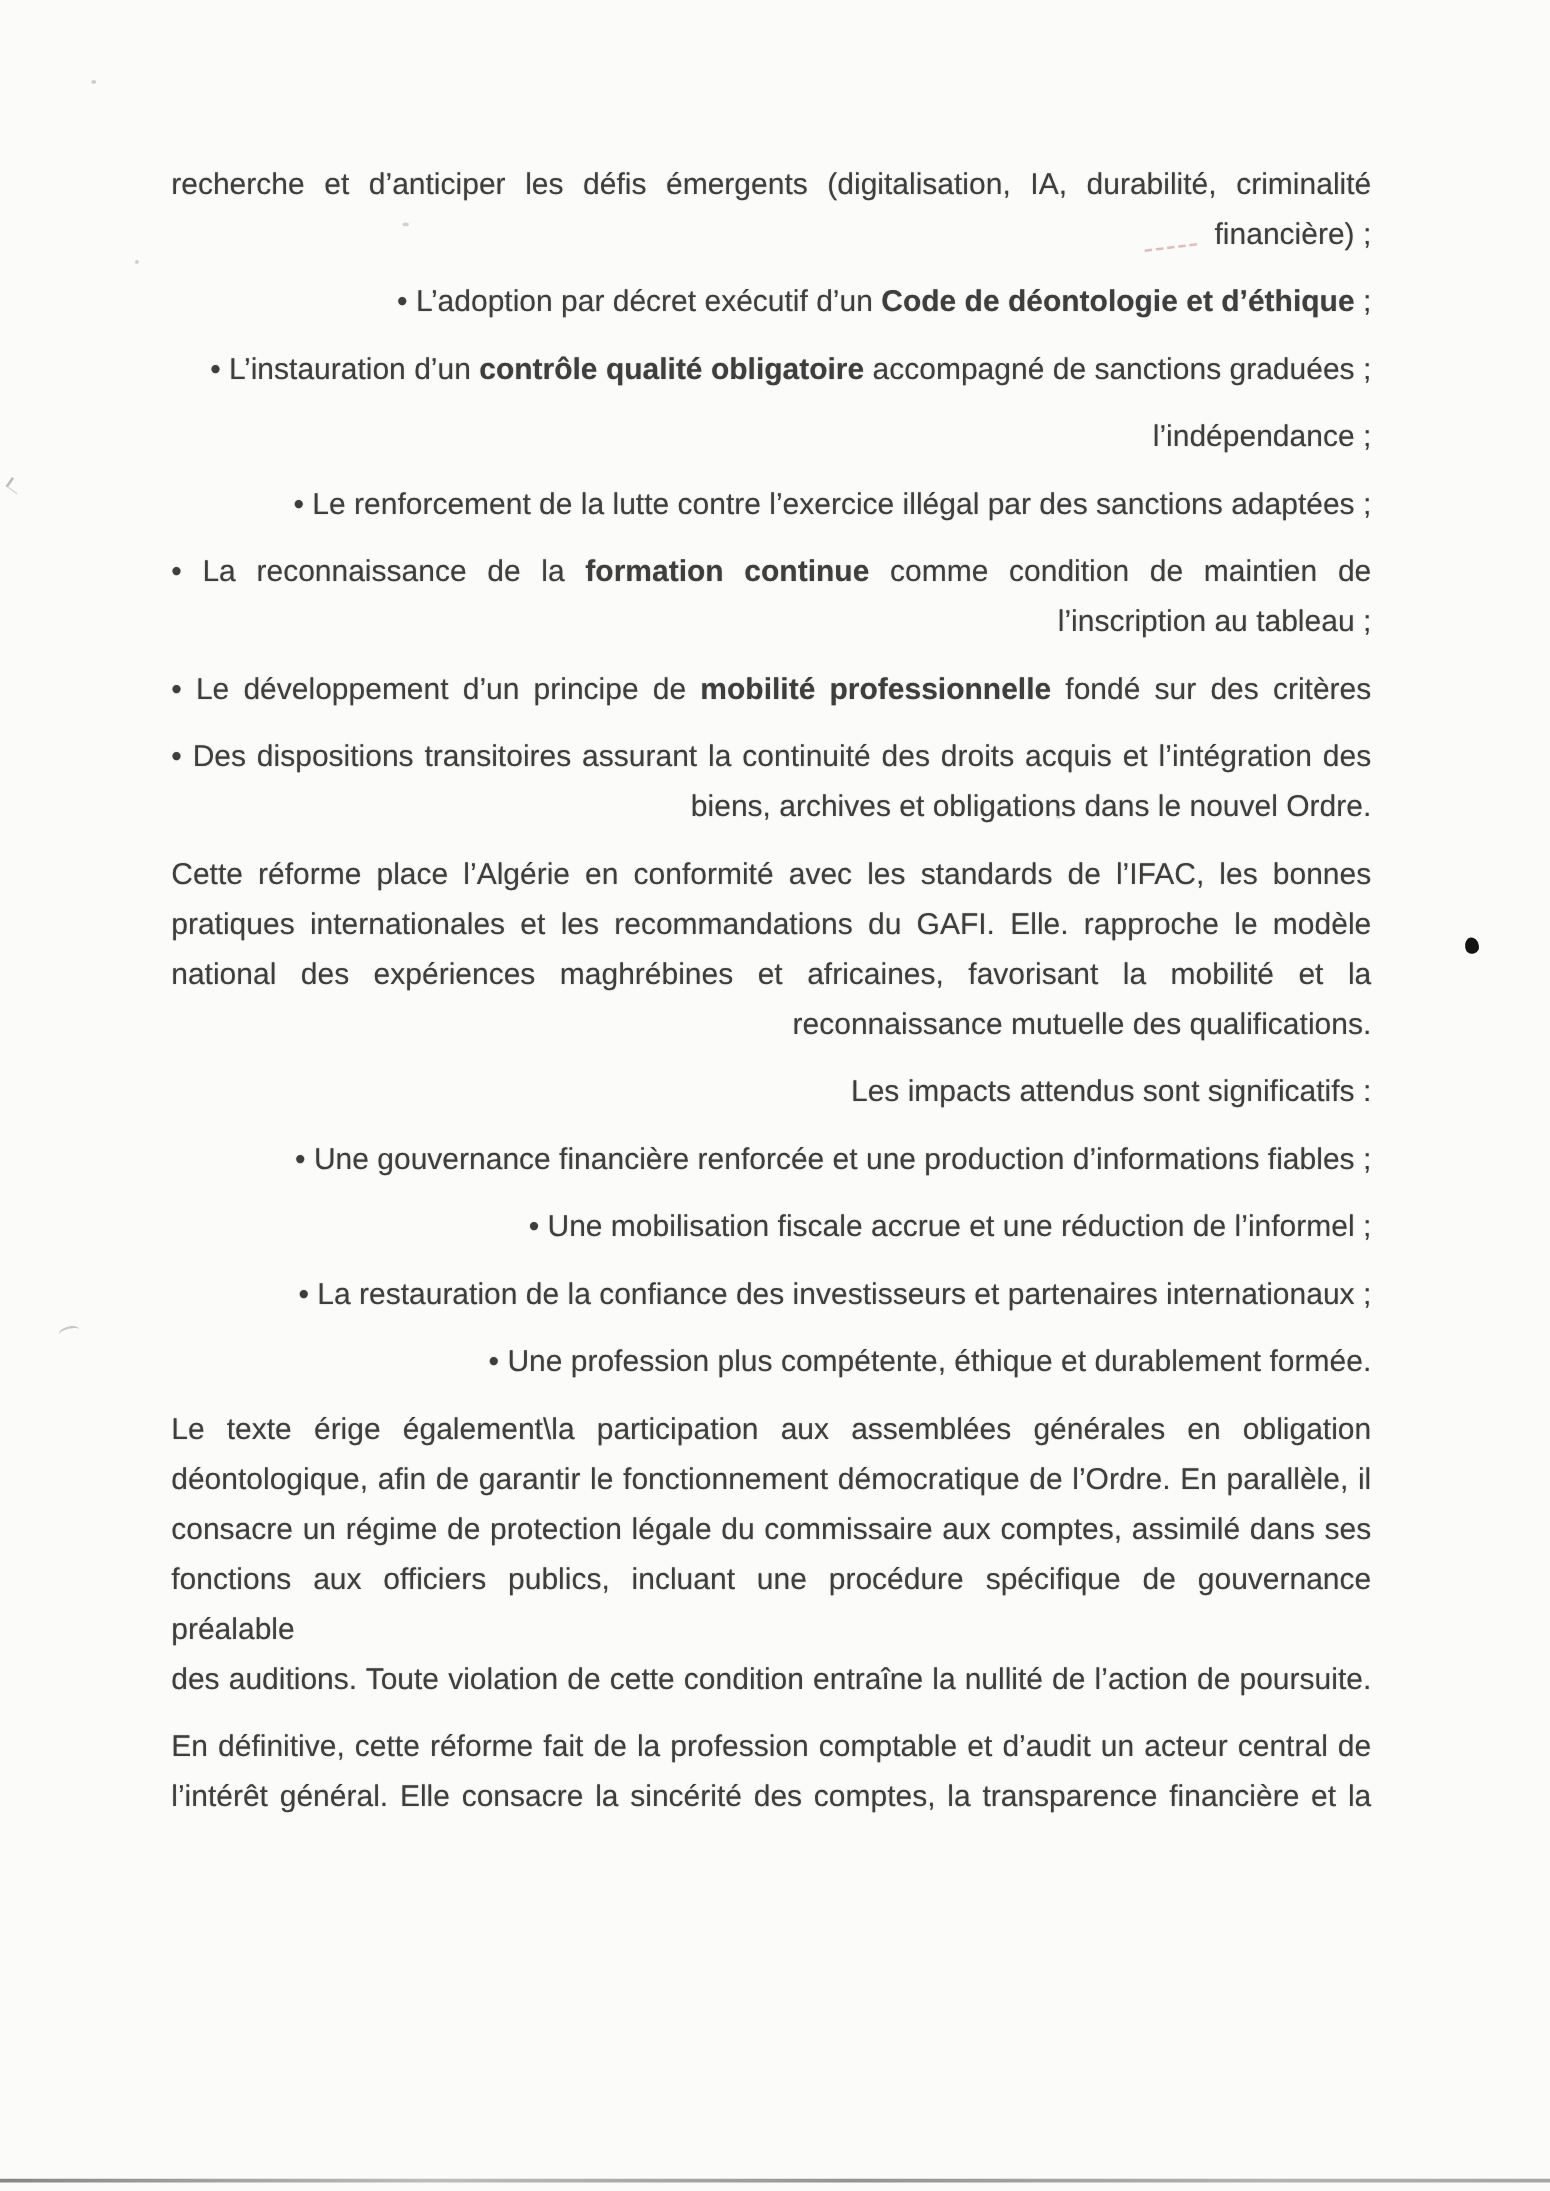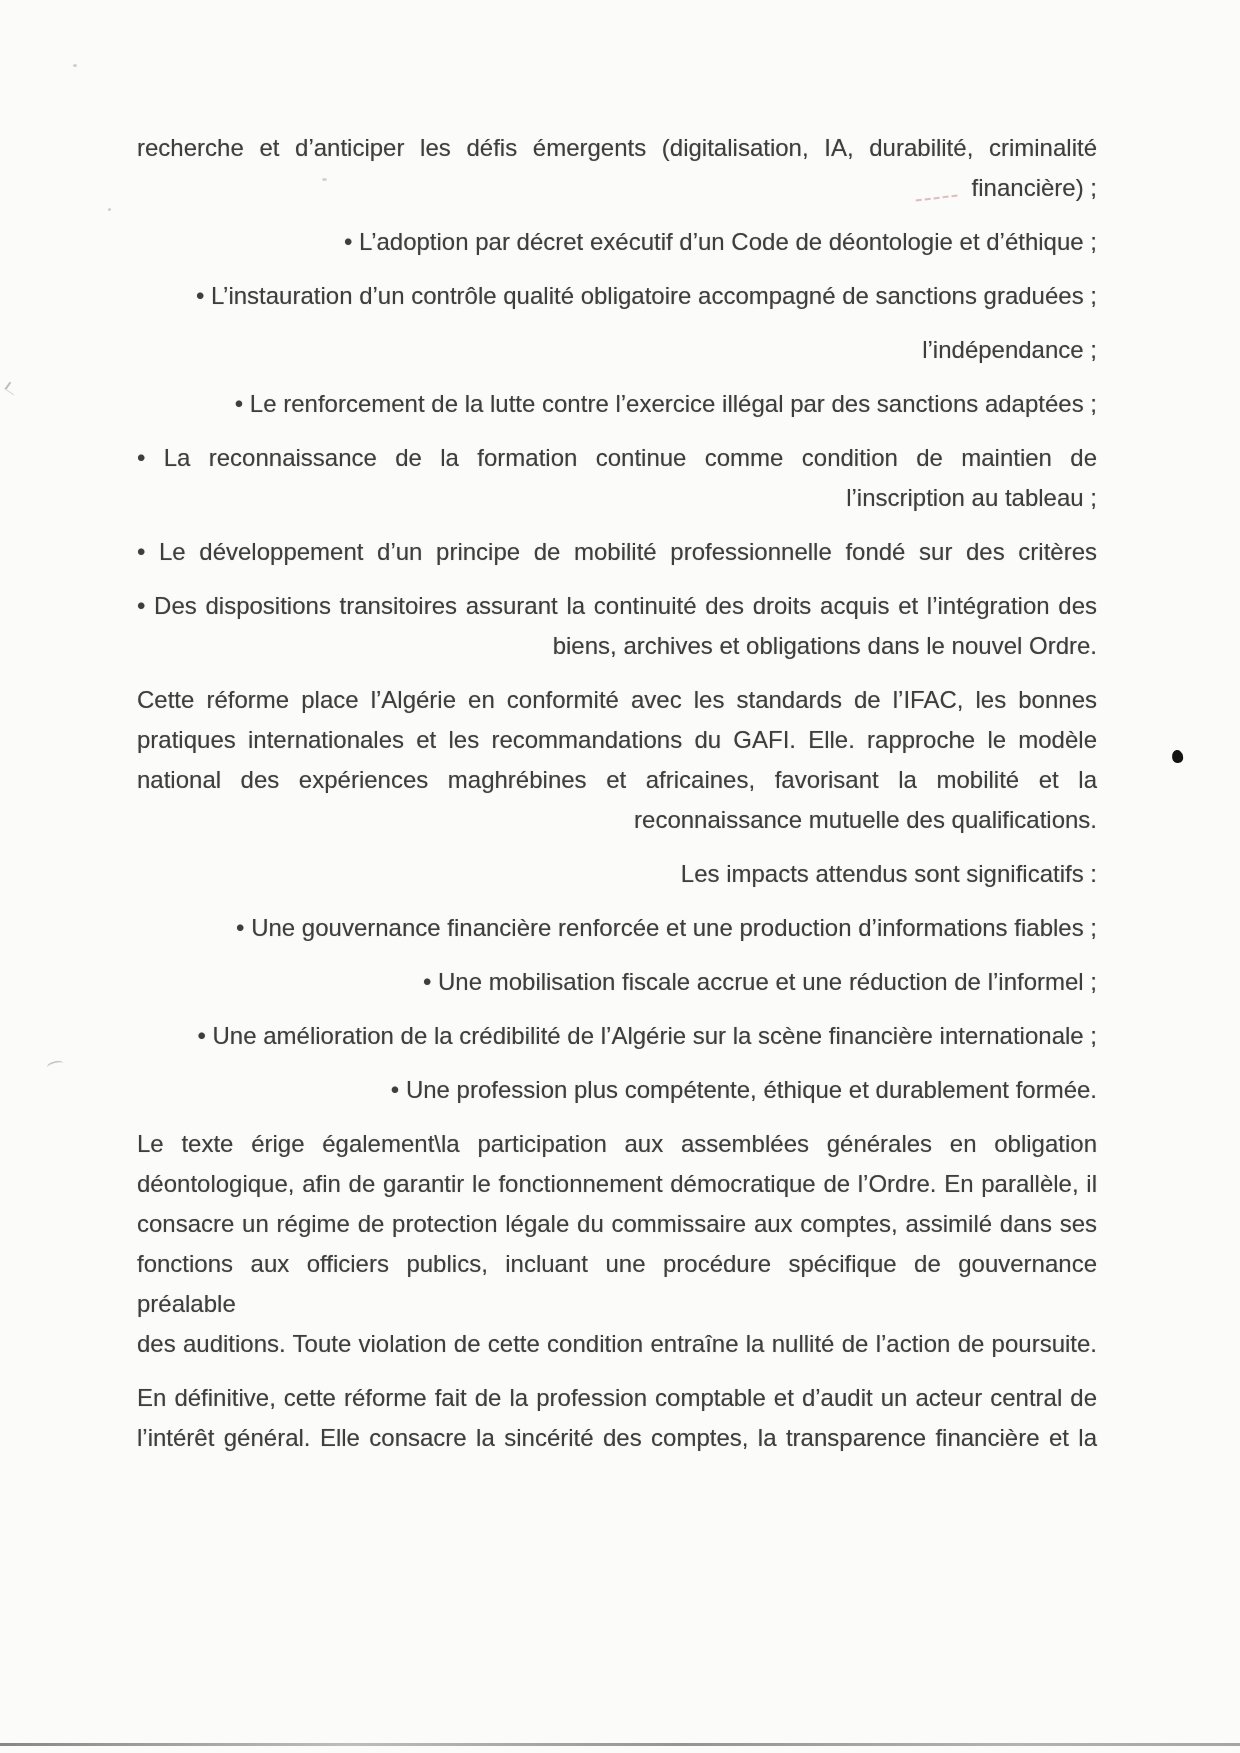--- a/index.html
+++ b/index.html
@@ -24,21 +24,21 @@
     width: 960px;
     font-family: "Liberation Sans", "DejaVu Sans", sans-serif;
     font-size: 24px;
     line-height: 40px;
     color: #3e3e3e;
     text-shadow: 0 0 1px rgba(70,70,70,0.45);
   }
   .block { margin-bottom: 14px; }
   .line { text-align: right; }
   .line.j { text-align: justify; text-align-last: justify; }
-  .line span.b { font-weight: normal; }
+  .line span.b { font-weight: bold; }
 
   
   .artifact { position: absolute; pointer-events: none; }
   .ink-dot {
     left: 1172px; top: 750px;
     width: 11px; height: 13px;
     background: #141414;
     border-radius: 55% 55% 50% 50% / 60% 60% 45% 45%;
     transform: rotate(-10deg);
   }
@@ -113,21 +113,21 @@
       <div class="block">
         <div class="line"><span>Les impacts attendus sont significatifs :</span></div>
       </div>
       <div class="block">
         <div class="line"><span>• Une gouvernance financière renforcée et une production d’informations fiables ;</span></div>
       </div>
       <div class="block">
         <div class="line"><span>• Une mobilisation fiscale accrue et une réduction de l’informel ;</span></div>
       </div>
       <div class="block">
-        <div class="line"><span>• Une amélioration de la crédibilité de l’Algérie sur la scène financière internationale ;</span></div>
+        <div class="line"><span>• La restauration de la confiance des investisseurs et partenaires internationaux ;</span></div>
       </div>
       <div class="block">
         <div class="line"><span>• Une profession plus compétente, éthique et durablement formée.</span></div>
       </div>
       <div class="block">
         <div class="line j"><span>Le texte érige également\la participation aux assemblées générales en obligation</span></div>
         <div class="line j"><span>déontologique, afin de garantir le fonctionnement démocratique de l’Ordre. En parallèle, il</span></div>
         <div class="line j"><span>consacre un régime de protection légale du commissaire aux comptes, assimilé dans ses</span></div>
         <div class="line j"><span>fonctions aux officiers publics, incluant une procédure spécifique de gouvernance préalable</span></div>
         <div class="line j"><span>des auditions. Toute violation de cette condition entraîne la nullité de l’action de poursuite.</span></div>

